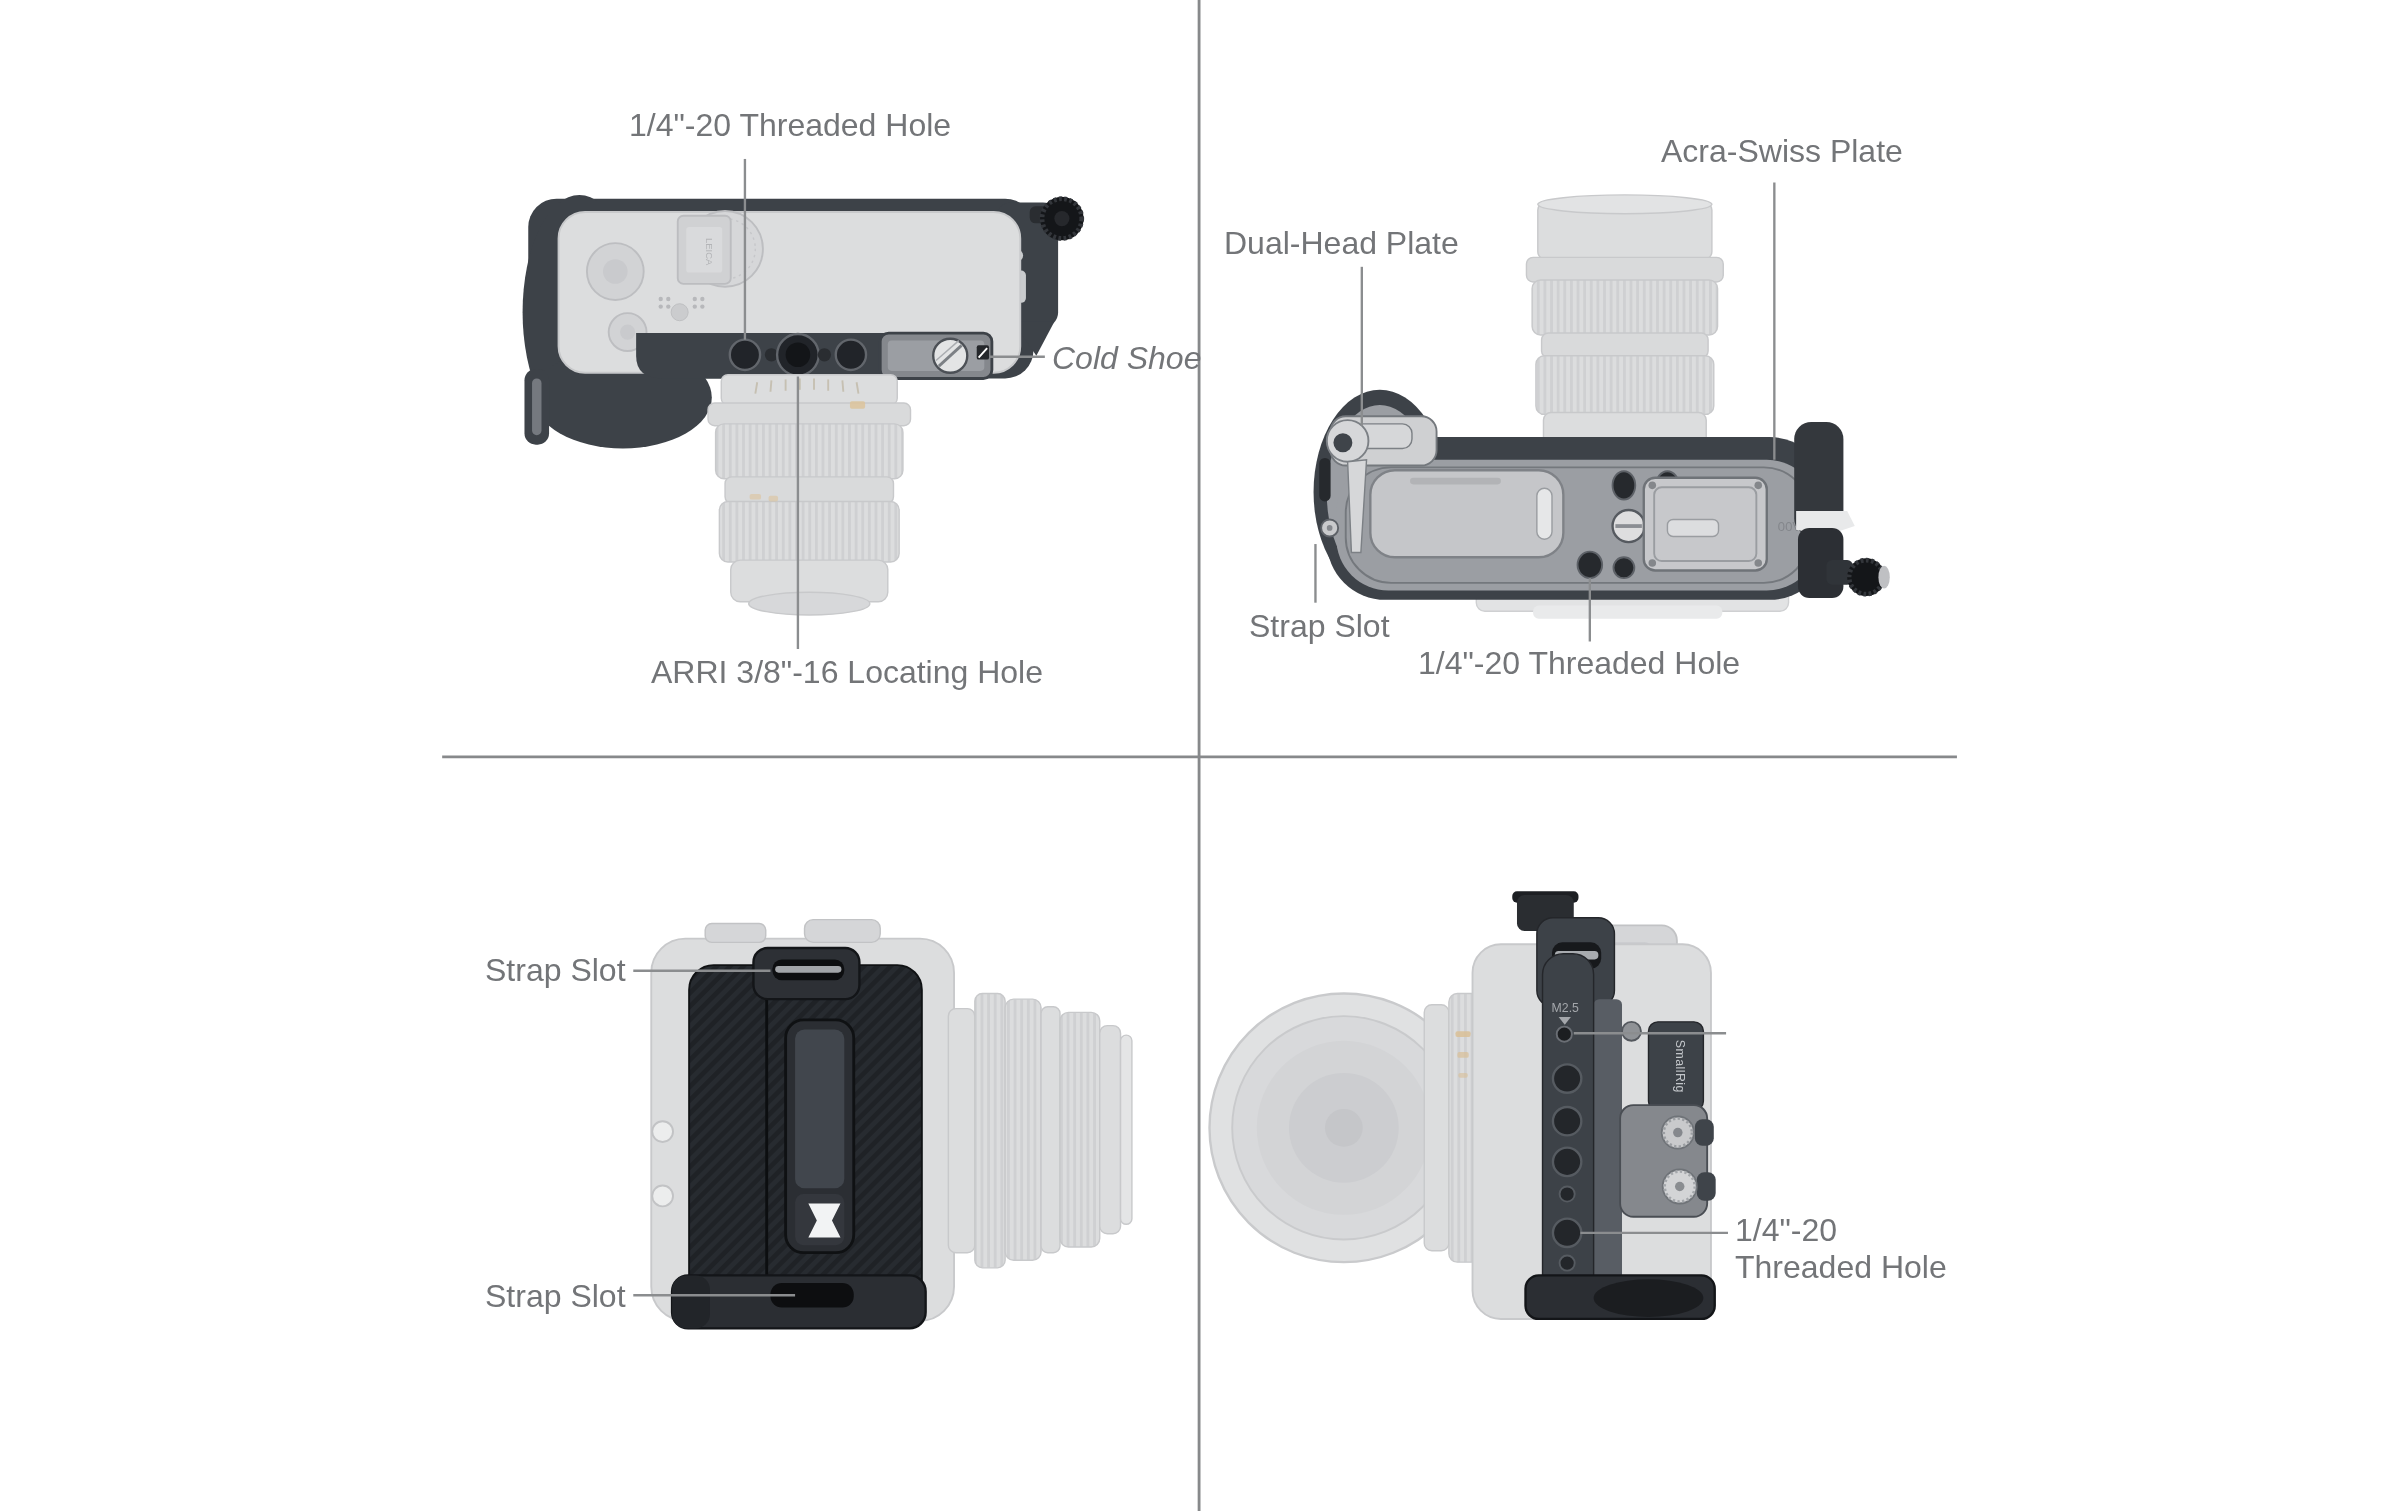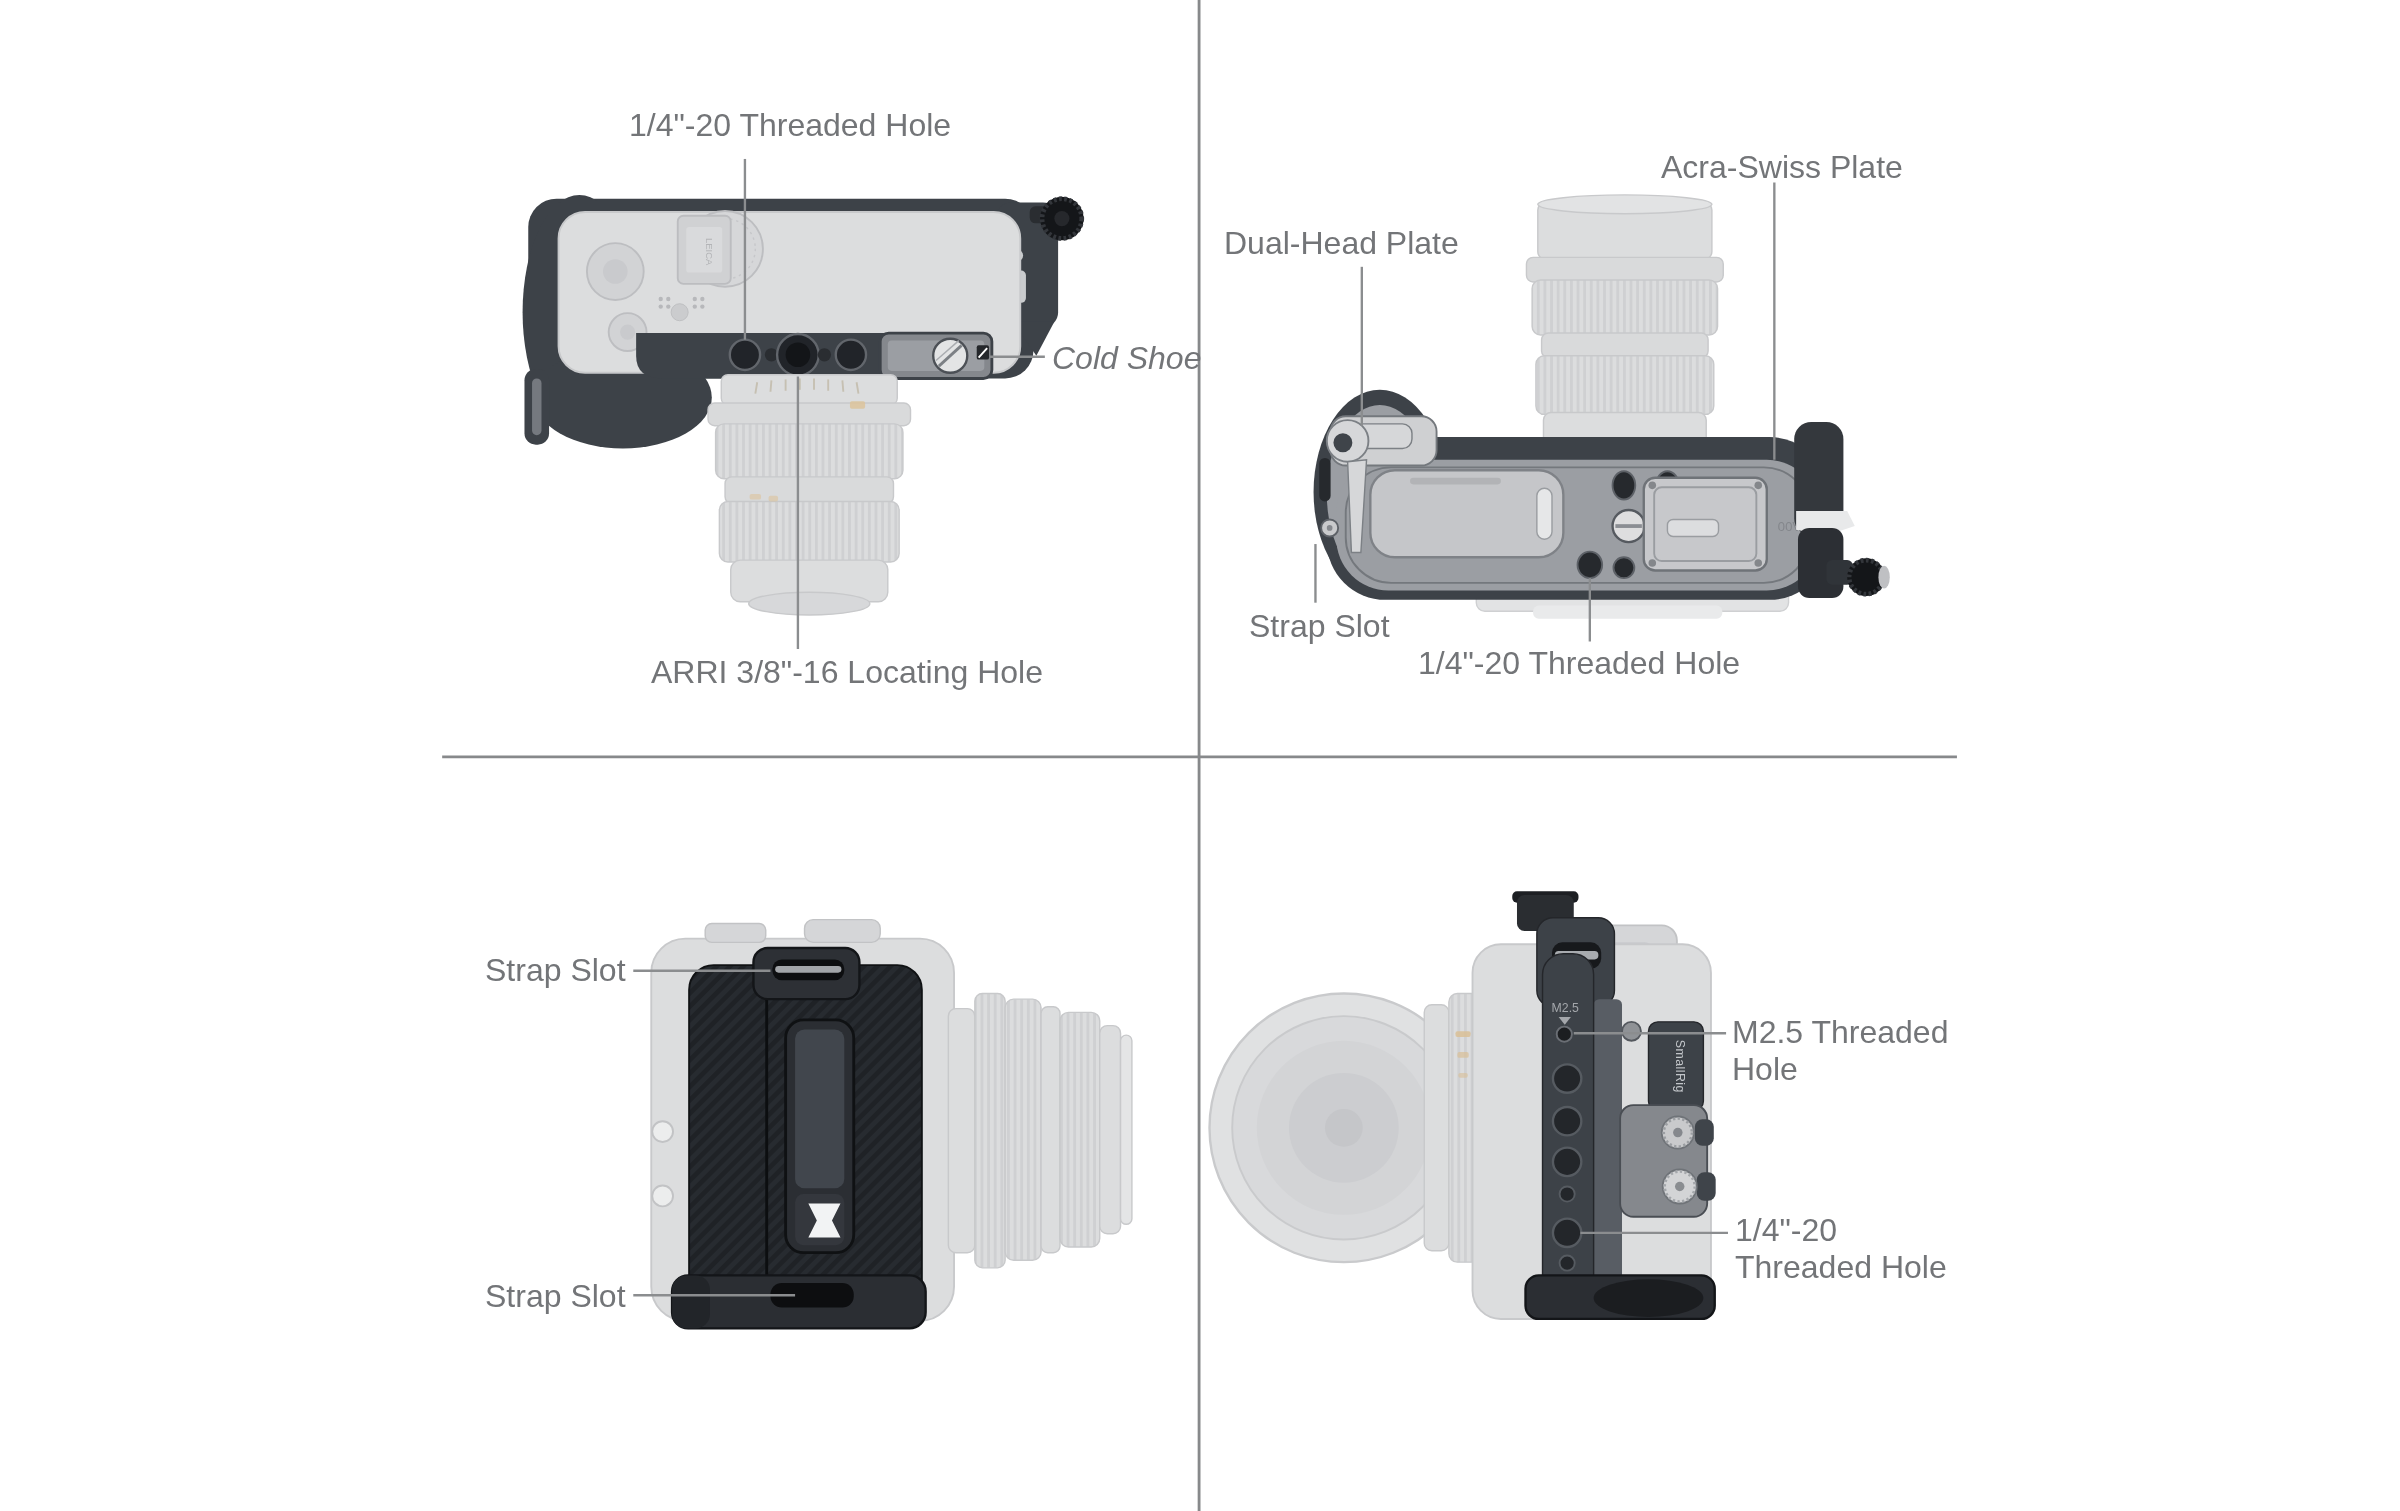--- a/index.html
+++ b/index.html
@@ -11,21 +11,21 @@
   html,body{margin:0;padding:0;background:var(--bg);}
   .page{position:relative;width:2401px;height:1511px;background:var(--bg);overflow:hidden;
         font-family:"Liberation Sans","DejaVu Sans",sans-serif;}
   .art{position:absolute;left:0;top:0;width:2401px;height:1511px;}
   .lbl{position:absolute;font-size:32px;line-height:38px;color:var(--label-text);white-space:nowrap;}
   .lbl.wrap{white-space:normal;width:237px;line-height:37px;}
   #lbl-a1{left:629px;top:106px;}
   #lbl-a2{left:1052px;top:339px;font-style:italic;}
   #lbl-a3{left:651px;top:653px;}
   #lbl-b1{left:1224px;top:224px;}
-  #lbl-b2{left:1661px;top:132px;margin-top:16px;}
+  #lbl-b2{left:1661px;top:132px;}
   #lbl-b3{left:1249px;top:607px;}
   #lbl-b4{left:1418px;top:644px;}
   #lbl-c1{left:485px;top:951px;}
   #lbl-c2{left:485px;top:1277px;}
   #lbl-d1{left:1732px;top:1014px;}
   #lbl-d2{left:1735px;top:1212px;}
 </style>
 </head>
 <body>
 
@@ -300,17 +300,16 @@
 
 <div class="lbl" id="lbl-a1">1/4"-20 Threaded Hole</div>
 <div class="lbl" id="lbl-a2">Cold Shoe</div>
 <div class="lbl" id="lbl-a3">ARRI 3/8"-16 Locating Hole</div>
 <div class="lbl" id="lbl-b1">Dual-Head Plate</div>
 <div class="lbl" id="lbl-b2">Acra-Swiss Plate</div>
 <div class="lbl" id="lbl-b3">Strap Slot</div>
 <div class="lbl" id="lbl-b4">1/4"-20 Threaded Hole</div>
 <div class="lbl" id="lbl-c1">Strap Slot</div>
 <div class="lbl" id="lbl-c2">Strap Slot</div>
-<div class="lbl wrap" id="lbl-d1">M2.5 Threaded Hole</div>
 <div class="lbl wrap" id="lbl-d2">1/4"-20 Threaded Hole</div>
 
 </div>
 
 
 </body></html>

